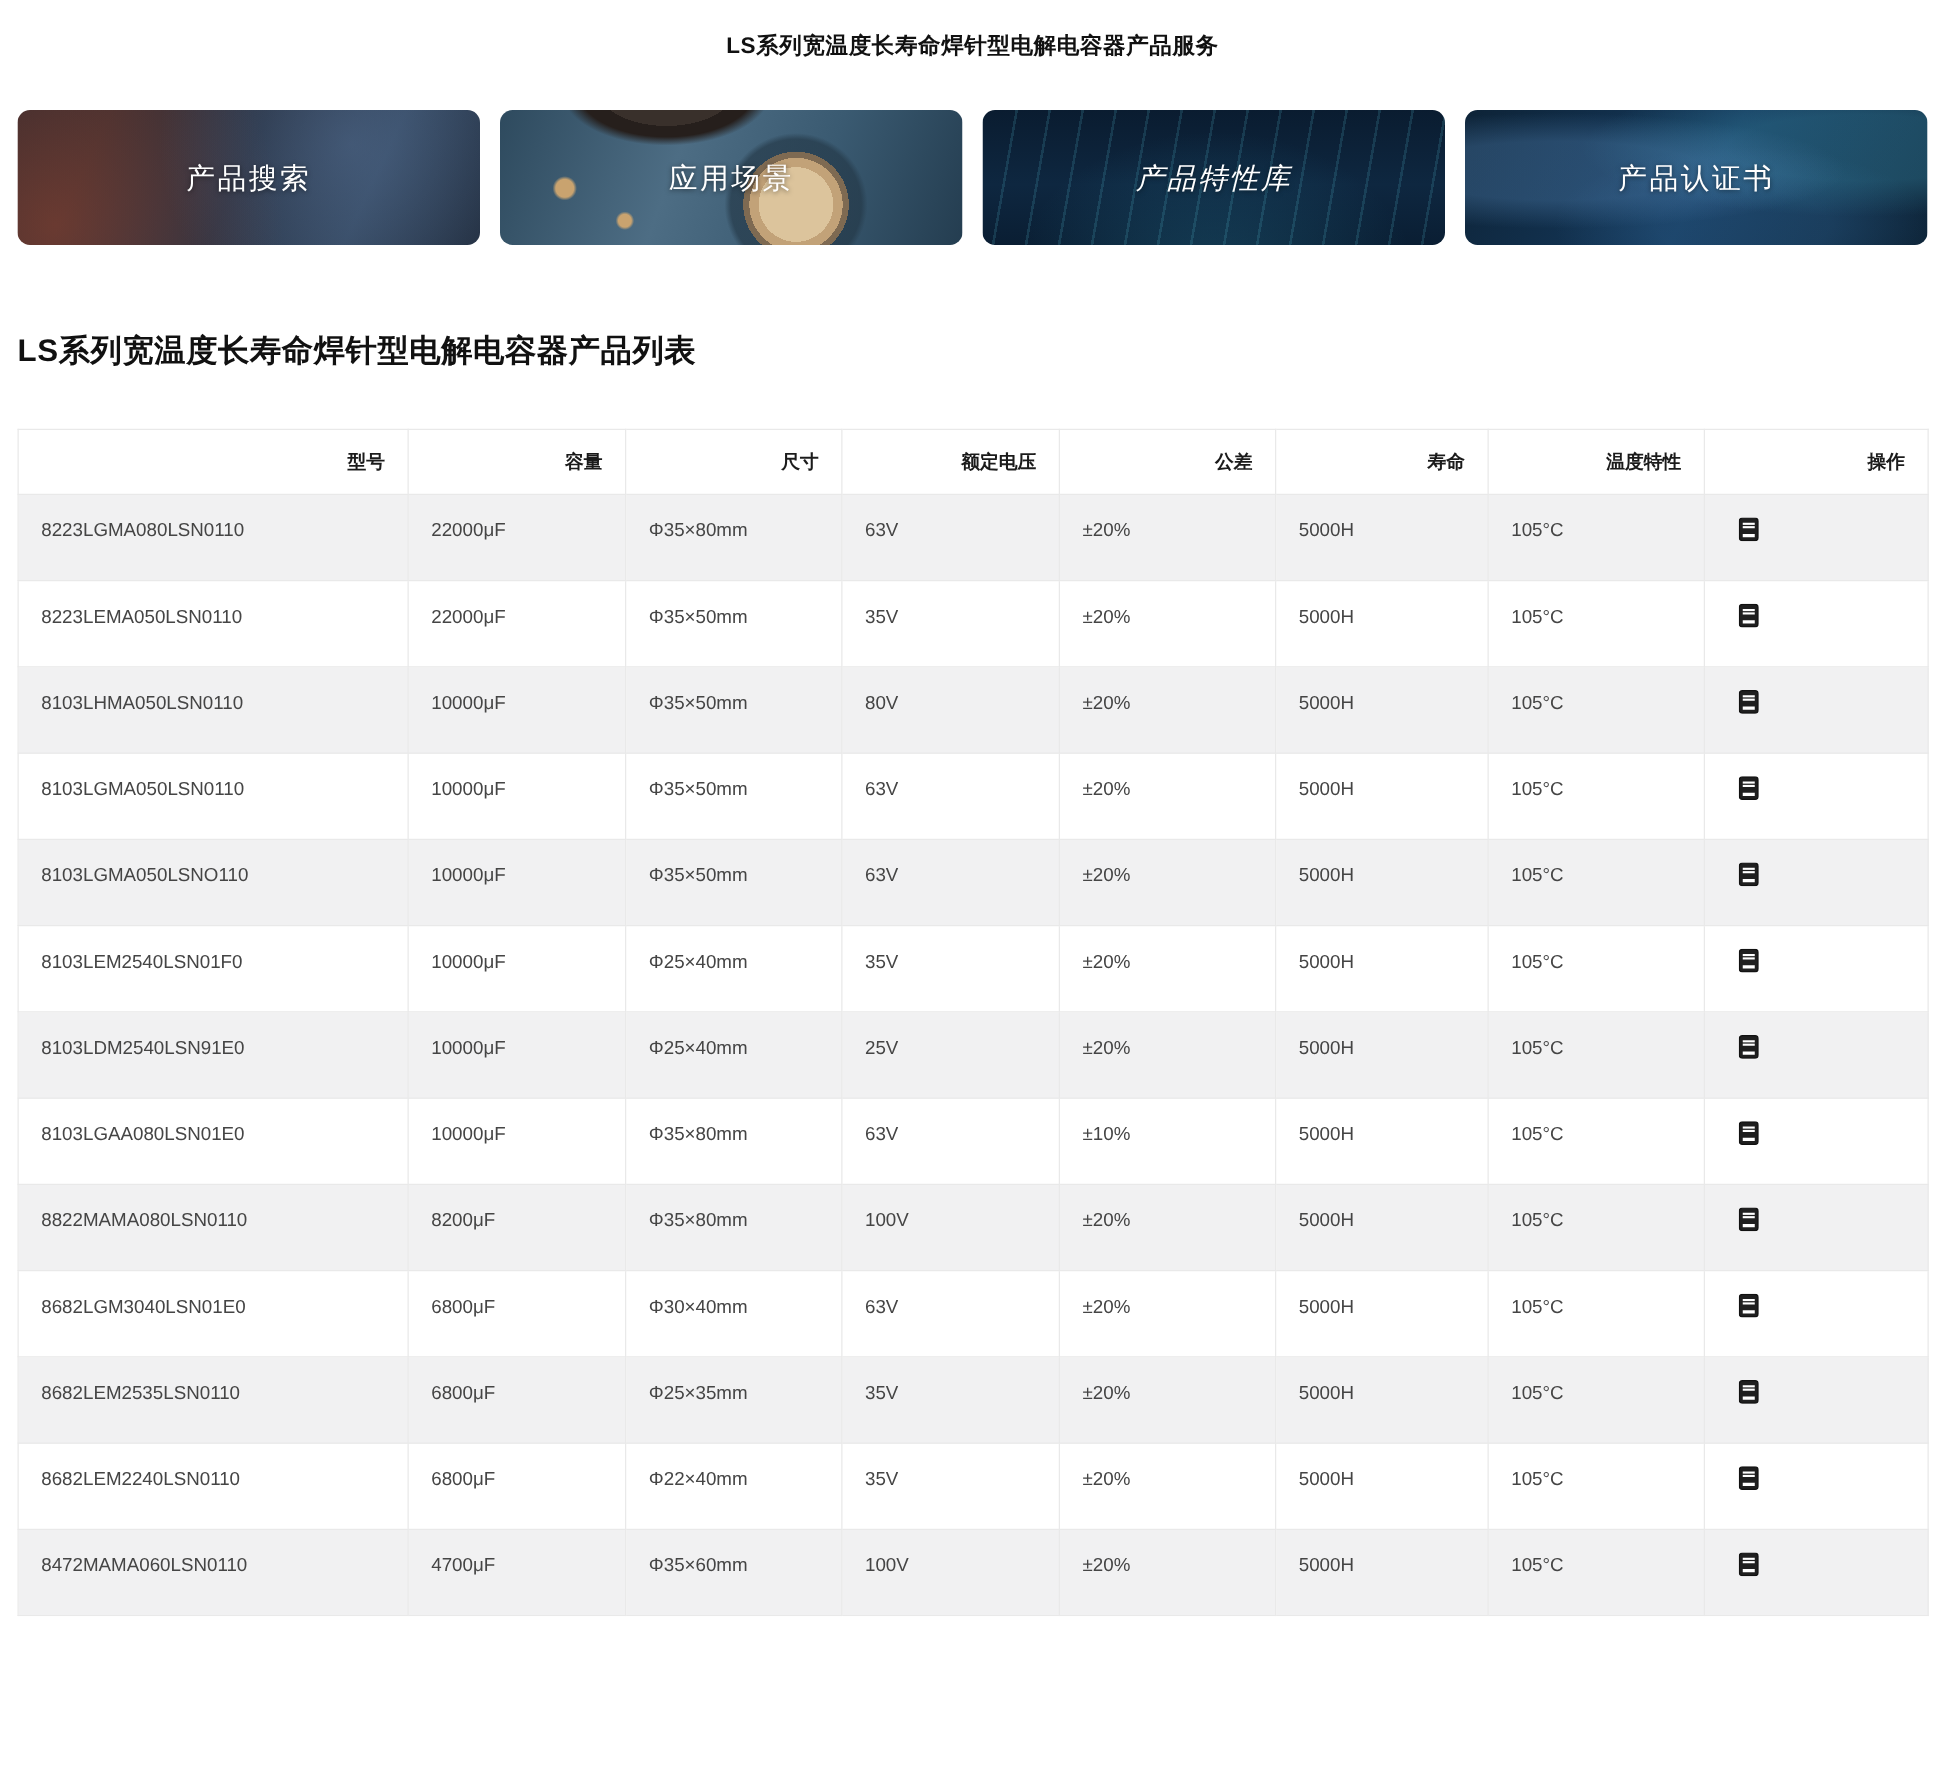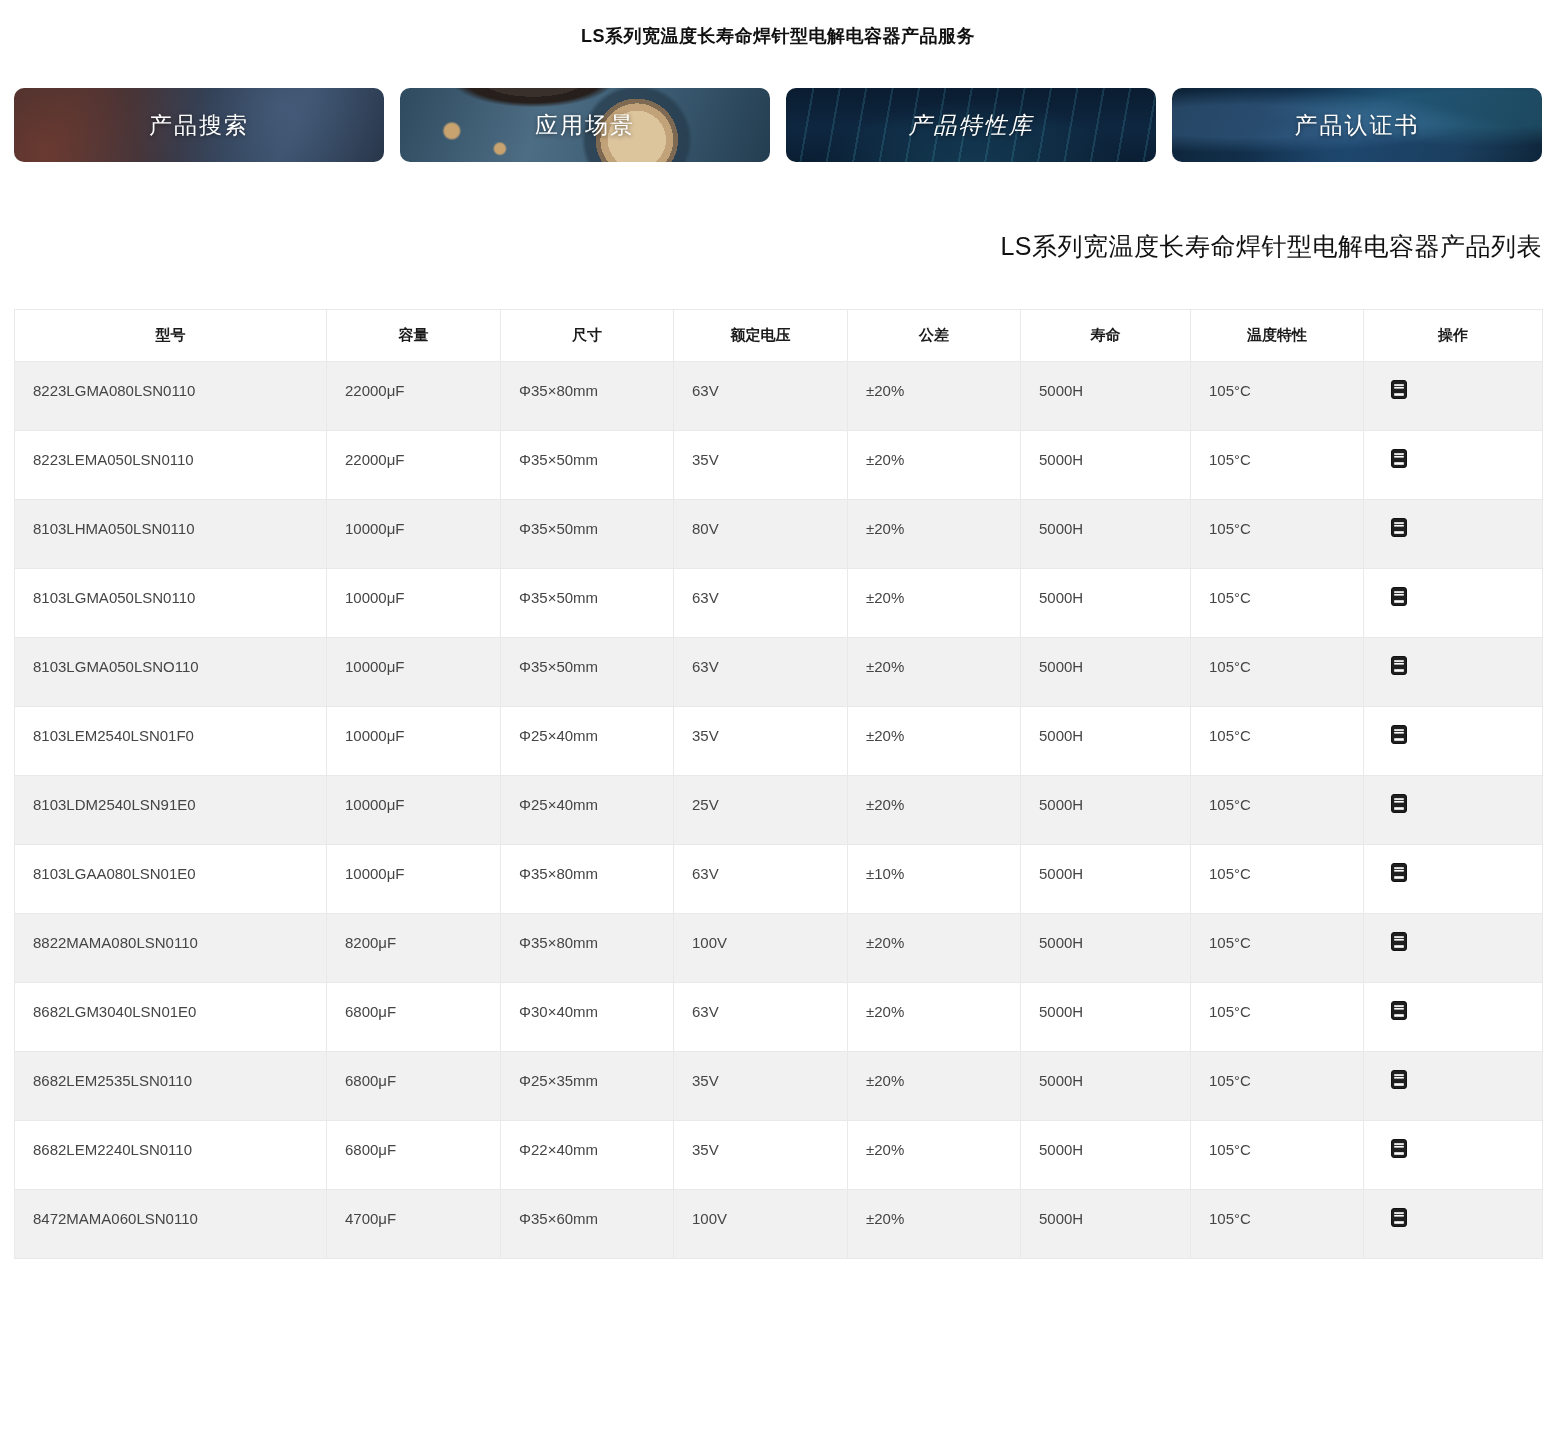--- a/index.html
+++ b/index.html
@@ -20,21 +20,21 @@
   }
 
   
   .nav-row {
     display: flex;
     gap: 16px;
     margin-top: 40px;
   }
   .nav-card {
     flex: 1 1 0;
-    height: 74px;
+    height: 108px;
     border-radius: 10px;
     overflow: hidden;
     display: flex;
     align-items: center;
     justify-content: center;
     cursor: pointer;
     position: relative;
   }
   .nav-card .card-label {
     color: #ffffff;
@@ -67,43 +67,43 @@
   .card-4 {
     background:
       radial-gradient(ellipse at 20% 45%, rgba(90,140,190,0.32) 0 28%, transparent 55%),
       radial-gradient(ellipse at 86% 28%, rgba(70,170,195,0.26) 0 24%, transparent 50%),
       radial-gradient(ellipse at 60% 85%, rgba(60,120,170,0.22) 0 22%, transparent 48%),
       linear-gradient(120deg, #0d2337 0%, #15395c 52%, #0e2539 100%);
   }
 
   .list-title {
     margin: 68px 0 0;
-    text-align: right;
+    text-align: left;
     font-size: 25px;
-    font-weight: 400;
+    font-weight: 700;
     color: #111;
     letter-spacing: 0.5px;
   }
 
   
   .table-wrap { margin-top: 46px; }
   table.product-table {
     width: 100%;
     border-collapse: collapse;
     table-layout: fixed;
     font-size: 15px;
   }
   .product-table th, .product-table td {
     border: 1px solid #e9e9e9;
     box-sizing: border-box;
   }
   .product-table th {
     height: 52px;
     padding: 0 18px;
-    text-align: center;
+    text-align: right;
     font-weight: 700;
     color: #1b1b1b;
     background: #ffffff;
   }
   .product-table td {
     height: 69px;
     padding: 20px 18px 0;
     vertical-align: top;
     color: #454545;
   }

